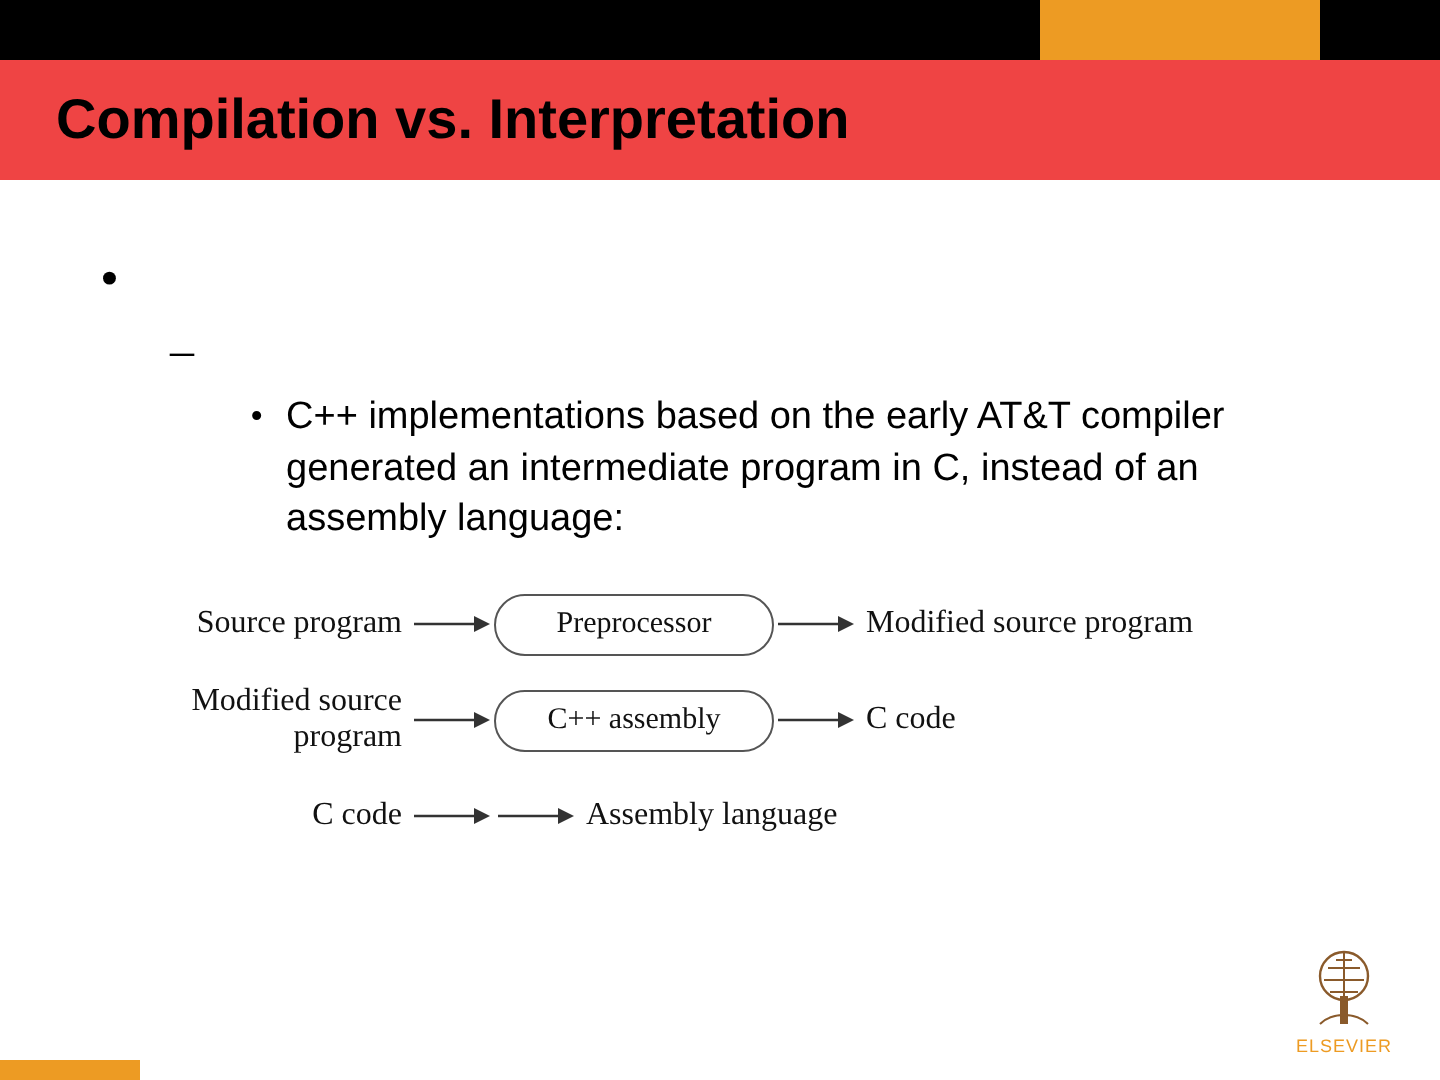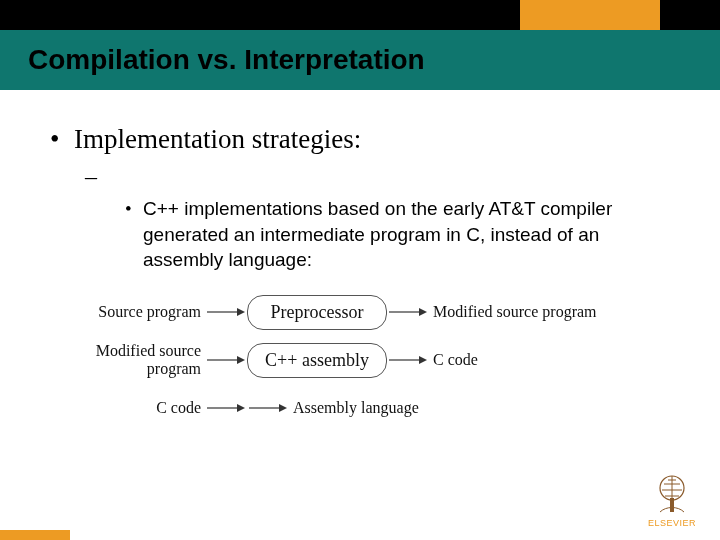--- a/index.html
+++ b/index.html
@@ -20,21 +20,21 @@
   .orange-square {
     position: absolute;
     top: 0; right: 60px;
     width: 140px; height: 44px;
     background: #ed9b23;
   }
   .title-bar {
     position: absolute;
     top: 30px; left: 0;
     width: 720px; height: 60px;
-    background: #0f766e;
+    background: #ef4444;
     display: flex;
     align-items: center;
     padding-left: 28px;
   }
   .slide-title {
     font-size: 28px;
     font-weight: 700;
     font-family: "Arial Black", Arial, sans-serif;
     color: #000000;
   }
@@ -85,21 +85,21 @@
     color: #111;
   }
   .d-left  { width: 165px; text-align: right; padding-right: 4px; }
   .d-arrow { width: 42px; display: flex; align-items: center; justify-content: center; }
   .d-box   {
     width: 140px;
     text-align: center;
     border: 1px solid #555;
     border-radius: 16px;
     padding: 6px 4px;
-    font-size: 18px;
+    font-size: 15px;
     background: #fff;
   }
   .d-right { width: 200px; text-align: left; padding-left: 4px; }
   .arrow-svg { width: 38px; height: 14px; }
   .bottom-accent {
     position: absolute;
     bottom: 0; left: 0;
     width: 70px; height: 10px;
     background: #ed9b23;
   }
@@ -127,21 +127,20 @@
 <div class="top-black-bar"></div>
 <div class="orange-square"></div>
 
 <div class="title-bar">
   <div class="slide-title">Compilation vs. Interpretation</div>
 </div>
 
 <div class="content-area">
   <div class="bullet-lvl1">
     <span class="dot">•</span>
-    <span>Implementation strategies:</span>
   </div>
   <div class="bullet-lvl2">
     <span class="dash">–</span>
   </div>
   <div class="bullet-lvl3">
     <span class="dot">•</span>
     <span class="text">C++ implementations based on the early AT&amp;T compiler generated an intermediate program in C, instead of an assembly language:</span>
   </div>
 </div>
 

